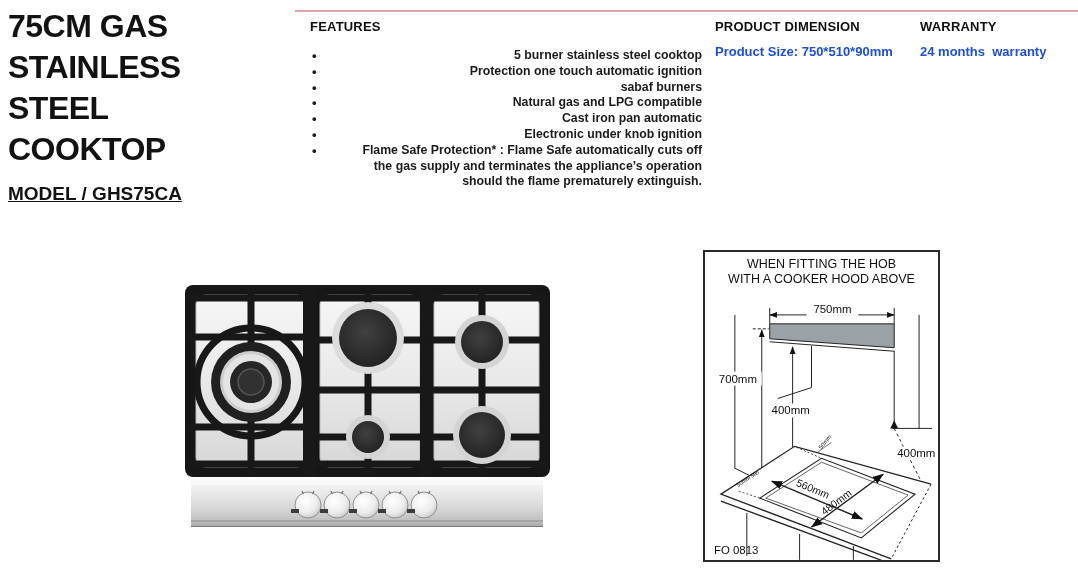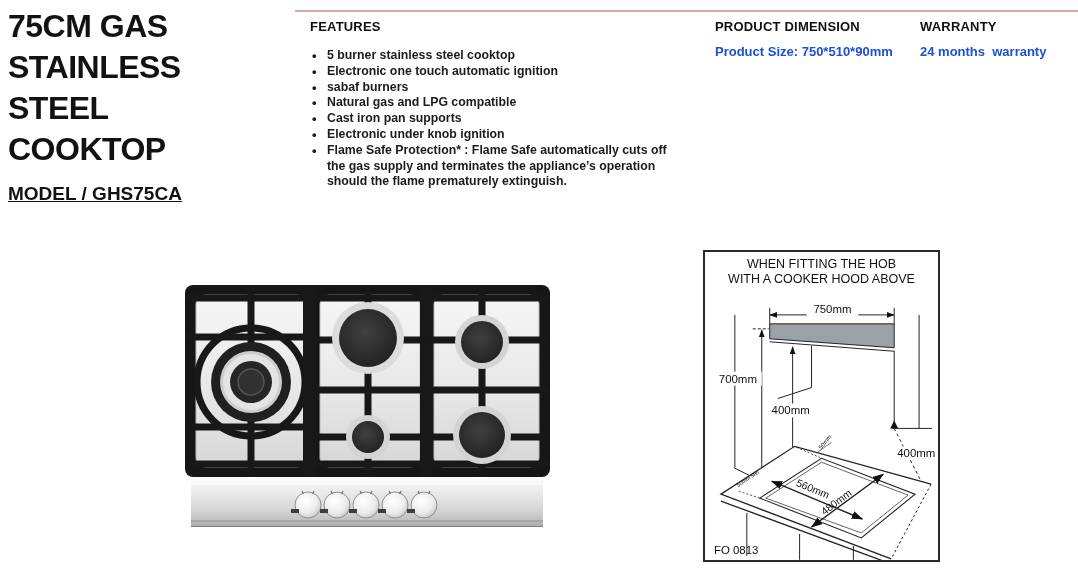--- a/index.html
+++ b/index.html
@@ -11,21 +11,21 @@
   .page-title{margin:0;font-size:32px;line-height:41px;font-weight:600;letter-spacing:-0.5px;color:#121212;}
   .page-title span{display:block;}
   .model-label{margin:13px 0 0;font-size:19px;font-weight:700;color:#121212;text-decoration:underline;}
 
   .rule{position:absolute;left:295px;top:10px;width:783px;height:2px;background:#d9a7a7;}
 
   .features{position:absolute;left:310px;top:19px;width:392px;}
   .sec-heading{margin:0;font-size:13px;font-weight:700;color:#101010;letter-spacing:0.2px;}
   .features ul{list-style:none;margin:14px 0 0;padding:0;}
   .features li{position:relative;padding-left:17px;font-size:12.3px;font-weight:600;
-               line-height:15.8px;color:#1b1b1b;white-space:pre-wrap;}
+               line-height:15.8px;color:#1b1b1b;white-space:pre-wrap;text-align:right;}
   .features li::before{content:"\2022";position:absolute;left:2px;top:0;font-size:13px;}
 
   .product-dimension{position:absolute;left:715px;top:19px;width:200px;}
   .warranty{position:absolute;left:920px;top:19px;width:158px;}
   .sec-text{margin:10px 0 0;font-size:13px;font-weight:600;color:#1d4ed8;white-space:pre-wrap;}
 
   
   .product-figure{position:absolute;left:185px;top:285px;width:365px;height:245px;}
 
   
@@ -51,24 +51,24 @@
     </h1>
     <p class="model-label">MODEL / GHS75CA</p>
   </div>
 
   <div class="rule"></div>
 
   <div class="features">
     <h2 class="sec-heading">FEATURES</h2>
     <ul>
       <li>5 burner stainless steel cooktop</li>
-      <li>Electronic one touch automatic ignition</li>
+      <li>Protection one touch automatic ignition</li>
       <li>sabaf burners</li>
       <li>Natural gas and LPG compatible</li>
-      <li>Cast iron pan supports</li>
+      <li>Cast iron pan automatic</li>
       <li>Electronic under knob ignition</li>
       <li>Flame Safe Protection* : Flame Safe automatically cuts off
 the gas supply and terminates the appliance’s operation
 should the flame prematurely extinguish.</li>
     </ul>
   </div>
 
   <div class="product-dimension">
     <h2 class="sec-heading">PRODUCT DIMENSION</h2>
     <p class="sec-text">Product Size: 750*510*90mm</p>

